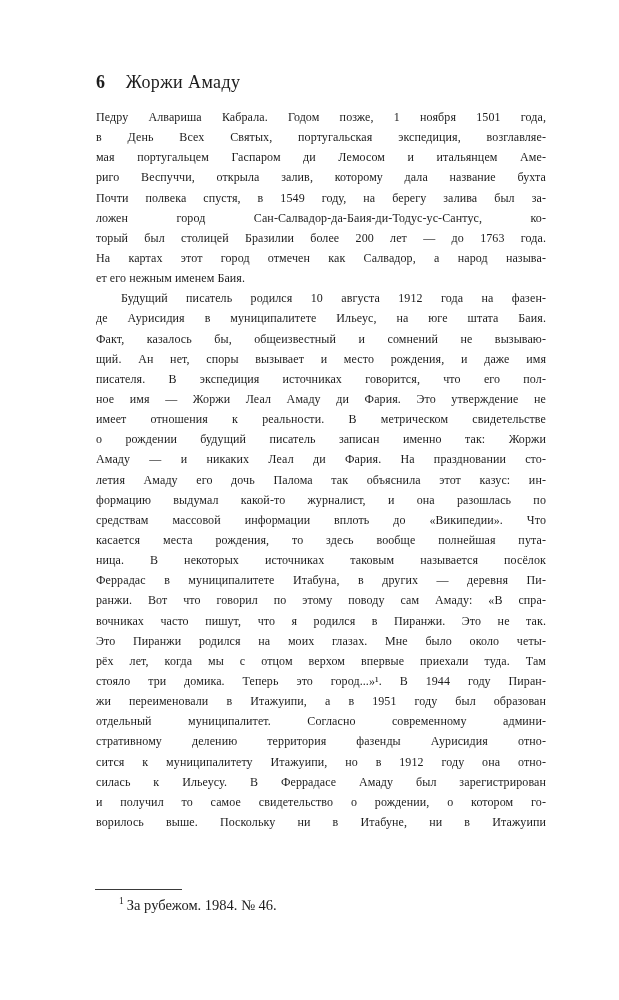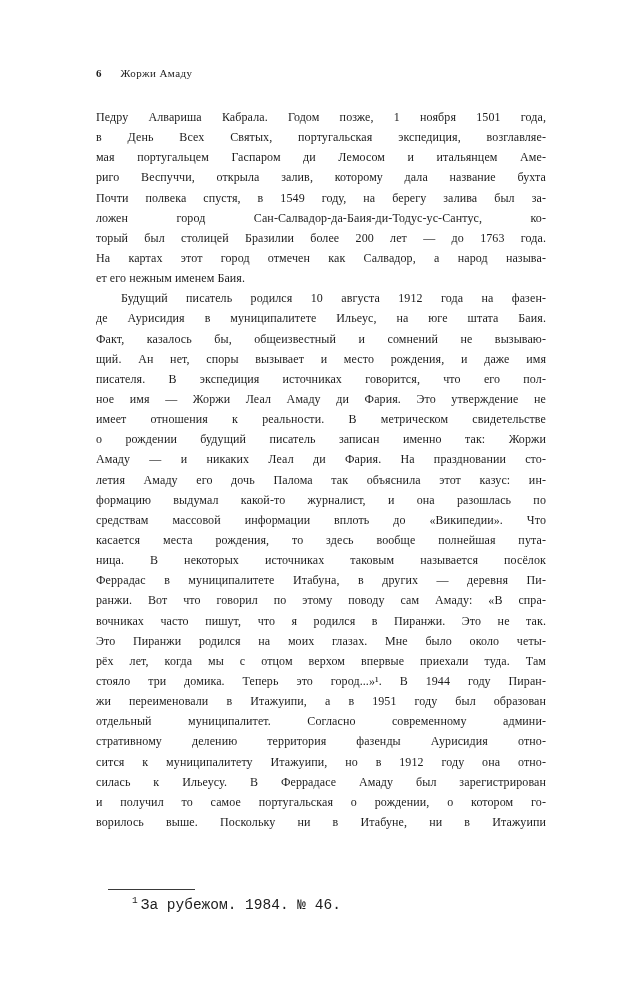--- a/index.html
+++ b/index.html
@@ -10,23 +10,23 @@
   }
   .page {
     position: relative;
     width: 619px; height: 1000px;
     background: #ffffff;
     color: #1c1c1c;
     overflow: hidden;
   }
   .running-head {
     position: absolute;
-    left: 96px; top: 64px;
+    left: 96px; top: 73px;
     width: 450px;
-    font-size: 11px;
+    font-size: 18px;
     line-height: 18px;
     white-space: nowrap;
   }
   .page-num {
     display: inline-block;
     font-weight: bold;
     letter-spacing: 0.3px;
   }
   .head-title {
     display: inline-block;
@@ -48,23 +48,22 @@
     letter-spacing: 0.1px;
   }
   .line.no-just {
     text-align-last: left;
   }
   .line.indent {
     text-indent: 25px;
   }
   .footnote-block {
     position: absolute;
-    left: 108px; top: 889px;
+    left: 95px; top: 889px;
     width: 450px;
-    font-family: Liberation Mono, monospace;
   }
   .footnote-rule {
     width: 87px; height: 1px;
     background: #3a3a3a;
     margin-bottom: 6px;
   }
   .footnote {
     font-size: 14.5px;
     line-height: 18px;
     text-indent: 24px;
@@ -113,21 +112,21 @@
       <div class="line">ранжи. Вот что говорил по этому поводу сам Амаду: «В спра-</div>
       <div class="line">вочниках часто пишут, что я родился в Пиранжи. Это не так.</div>
       <div class="line">Это Пиранжи родился на моих глазах. Мне было около четы-</div>
       <div class="line">рёх лет, когда мы с отцом верхом впервые приехали туда. Там</div>
       <div class="line">стояло три домика. Теперь это город...»¹. В 1944 году Пиран-</div>
       <div class="line">жи переименовали в Итажуипи, а в 1951 году был образован</div>
       <div class="line">отдельный муниципалитет. Согласно современному админи-</div>
       <div class="line">стративному делению территория фазенды Аурисидия отно-</div>
       <div class="line">сится к муниципалитету Итажуипи, но в 1912 году она отно-</div>
       <div class="line">силась к Ильеусу. В Феррадасе Амаду был зарегистрирован</div>
-      <div class="line">и получил то самое португальская о рождении, о котором го-</div>
+      <div class="line">и получил то самое свидетельство о рождении, о котором го-</div>
       <div class="line">ворилось выше. Поскольку ни в Итабуне, ни в Итажуипи</div>
     </div>
 
   <div class="footnote-block">
     <div class="footnote-rule"></div>
     <div class="footnote">
       <sup>1</sup><span>За рубежом. 1984. № 46.</span>
     </div>
   </div>
 

